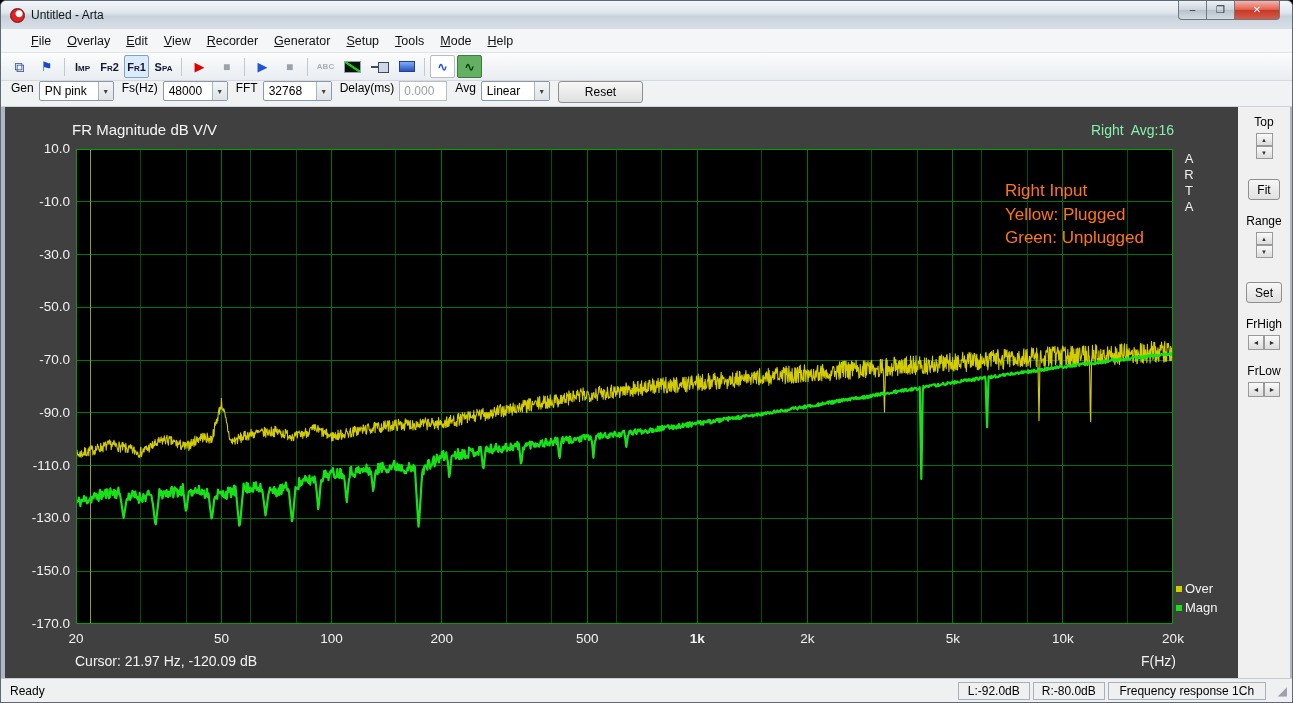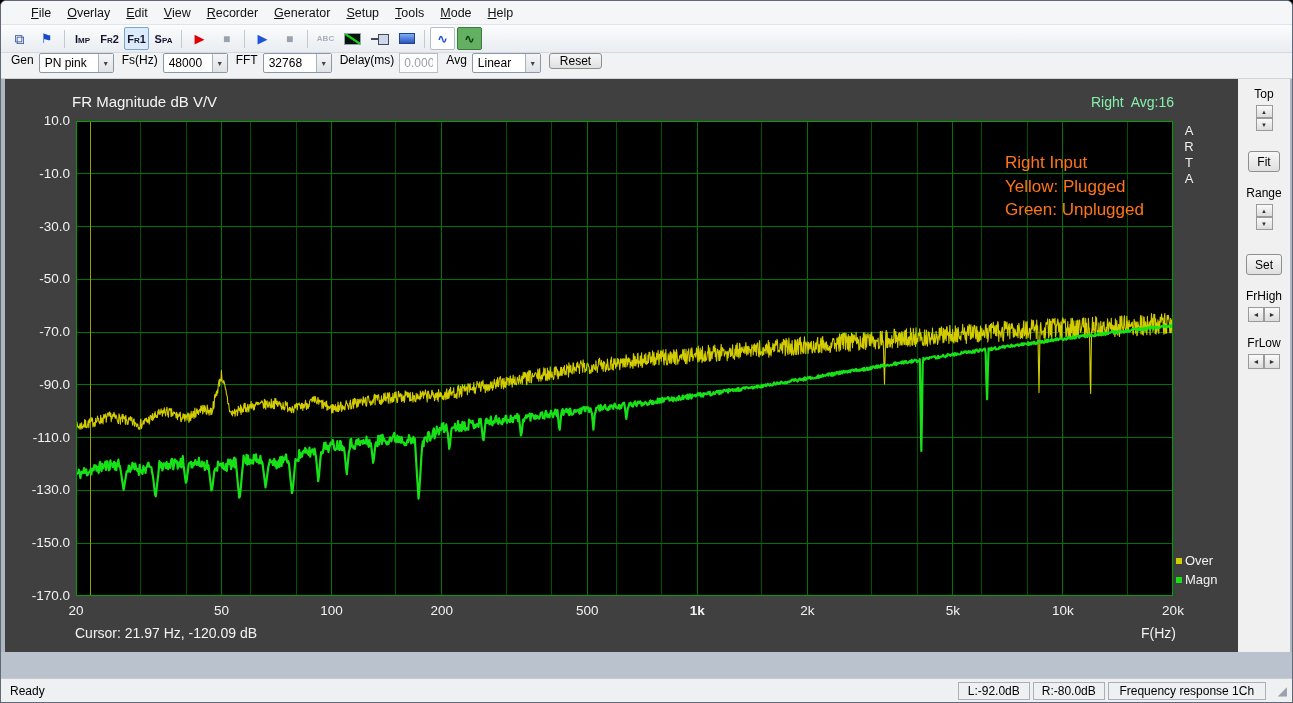--- a/index.html
+++ b/index.html
@@ -55,22 +55,22 @@
   .clabel { margin:0 5px 0 8px; }
   .clabel.first { margin-left:2px; }
   .combo { display:inline-flex; align-items:center; height:20px; border:1px solid #8a99a8; background:#fff; border-radius:2px; }
   .combo-val { padding:0 5px; font-size:12px; white-space:nowrap; }
   .w-gen .combo-val { width:58px; }
   .w-fs .combo-val { width:48px; }
   .w-fft .combo-val { width:52px; }
   .w-avg .combo-val { width:52px; }
   .combo-arrow { width:15px; height:18px; display:flex; align-items:center; justify-content:center; font-size:7px; color:#444;
     background:linear-gradient(#f4f5f6,#dfe3e7); border-left:1px solid #aab4bd; }
-  .delay-input { width:39px; height:20px; border:1px solid #b8bec6; font-size:12px; color:#9aa0a8; padding:0 4px; background:#fff; font-family:"Liberation Sans",sans-serif; }
-  .btn { height:16px; padding:0 10px; font-size:12px; background:linear-gradient(#f7f7f7,#e0e0e0); border:1px solid #8e8f8f; border-radius:3px; color:#000; cursor:default; }
+  .delay-input { width:48px; height:20px; border:1px solid #b8bec6; font-size:12px; color:#9aa0a8; padding:0 4px; background:#fff; font-family:"Liberation Sans",sans-serif; }
+  .btn { height:22px; padding:0 26px; font-size:12px; background:linear-gradient(#f7f7f7,#e0e0e0); border:1px solid #8e8f8f; border-radius:3px; color:#000; cursor:default; }
   .btn.reset { margin-left:8px; }
 
   
   .main { position:relative; height:573px; background:#aeb6c1; }
   .chart-panel { position:absolute; left:4px; top:0; width:1233px; height:573px; background:#404040; color:#fff;padding-left:13px; }
   #plot-svg { position:absolute; left:71px; top:42px; width:1097px; height:475px; display:block; }
   .chart-title { position:absolute; left:67px; top:14px; font-size:15px; color:#f5f5f5; }
   .chart-corner { position:absolute; right:64px; top:15px; font-size:14px; color:#86efac; white-space:pre; }
   .watermark { position:absolute; left:1177px; top:44px; width:14px; font-size:13px; line-height:16px; color:#f0f0f0; word-break:break-all; white-space:normal; text-align:center; }
   .annotations { position:absolute; left:1000px; top:72px; font-size:17px; line-height:23.5px; }
@@ -98,20 +98,29 @@
   .status-ready { flex:1; padding-left:4px; }
   .status-cell { border:1px solid #aab0b8; height:18px; display:flex; align-items:center; justify-content:center; padding:0 6px; margin-left:3px; min-width:72px; background:#eef0f2; }
   .status-cell.wide { min-width:158px; margin-right:6px; }
   .resize-grip { color:#9aa2ab; font-size:12px; margin-left:6px; line-height:1; }
 </style>
 </head>
 <body>
 
 <div class="window">
 
+  <div class="titlebar">
+    <span class="app-icon"></span>
+    <span class="title-text">Untitled - Arta</span>
+    <div class="win-controls">
+      <button class="win-btn min">–</button>
+      <button class="win-btn max">❐</button>
+      <button class="win-btn close">✕</button>
+    </div>
+  </div>
 
   <div class="menubar">
     <span class="menu-item">File</span>
     <span class="menu-item">Overlay</span>
     <span class="menu-item">Edit</span>
     <span class="menu-item">View</span>
     <span class="menu-item">Recorder</span>
     <span class="menu-item">Generator</span>
     <span class="menu-item">Setup</span>
     <span class="menu-item">Tools</span>

